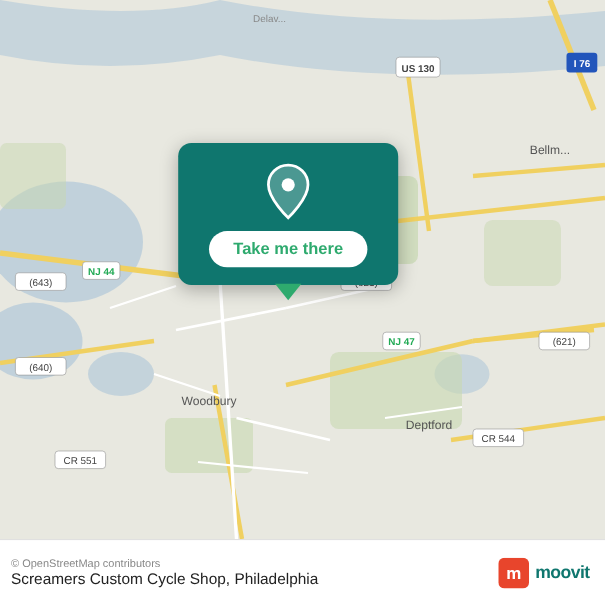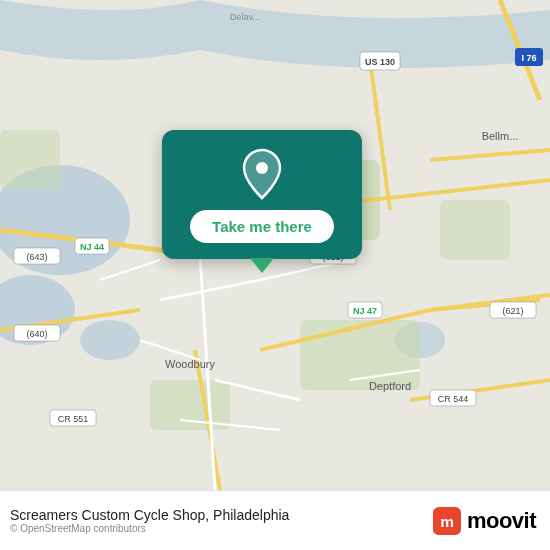--- a/index.html
+++ b/index.html
@@ -110,23 +110,23 @@
     }
 
     
     #moovit-logo {
       display: flex;
       align-items: center;
       gap: 6px;
     }
 
     #moovit-text {
-      font-size: 22px;
+      font-size: 16px;
       font-weight: bold;
-      color: #000000;
+      color: #0f766e;
       letter-spacing: -0.5px;
     }
 
     #moovit-m-icon {
       width: 28px;
       height: 28px;
     }
   </style>
 </head>
 <body>
@@ -225,22 +225,22 @@
         <path d="M22 2 C12 2 4 10 4 20 C4 33 22 50 22 50 C22 50 40 33 40 20 C40 10 32 2 22 2Z" fill="none" stroke="white" stroke-width="2.5"></path>
         <circle cx="22" cy="20" r="6" fill="white"></circle>
       </svg>
     </div>
     <button id="take-me-there-btn">Take me there</button>
   </div>
 </div>
 
 <div id="bottom-bar">
   <div id="bottom-left">
+    <span id="attribution">© OpenStreetMap contributors</span>
     <span id="shop-name">Screamers Custom Cycle Shop, Philadelphia</span>
-    <span id="attribution">© OpenStreetMap contributors</span>
   </div>
   <div id="moovit-logo">
     <svg id="moovit-m-icon" viewBox="0 0 40 40" xmlns="http://www.w3.org/2000/svg">
 
       <rect width="40" height="40" rx="8" fill="#e8452c"></rect>
       <text x="20" y="28" text-anchor="middle" font-size="22" font-weight="bold" fill="white" font-family="Arial">m</text>
     </svg>
     <span id="moovit-text">moovit</span>
   </div>
 </div>

